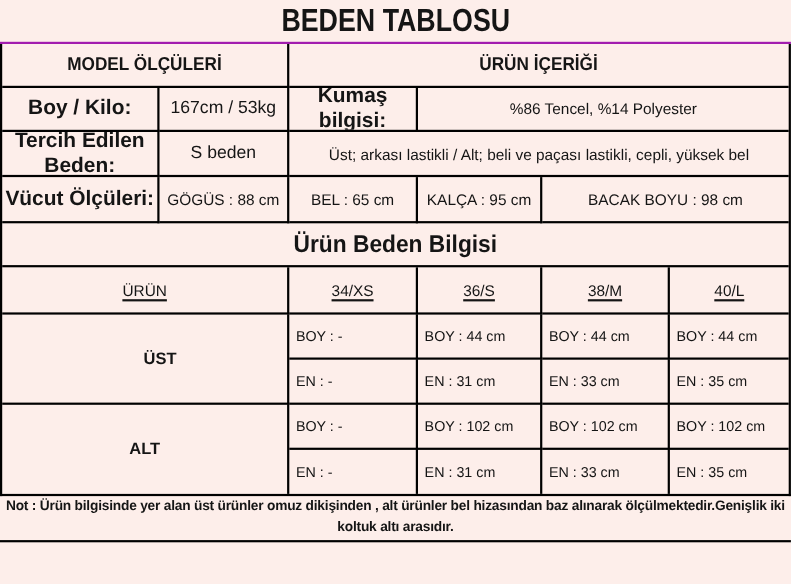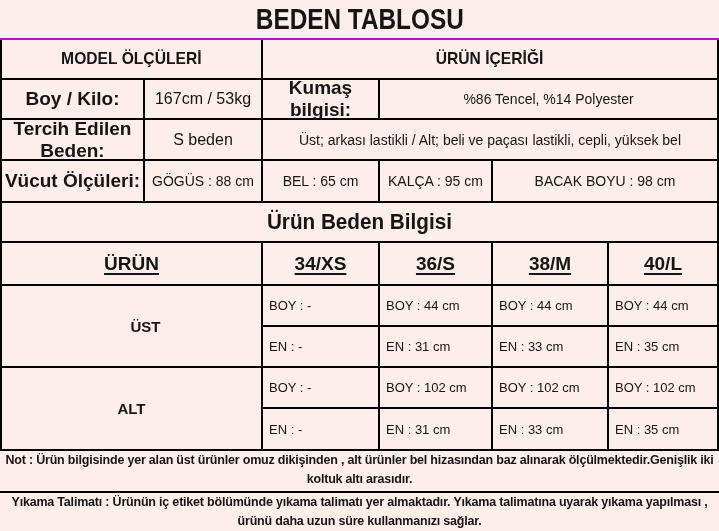--- a/index.html
+++ b/index.html
@@ -39,21 +39,21 @@
   .bb{border-bottom:2px solid #000;}
   .left{justify-content:flex-start;text-align:left;padding-left:6px;}
 
   .hdr{font-size:17px;font-weight:bold;}
   .hdr .cx{display:inline-block;transform:scaleX(0.92);white-space:nowrap;}
   .lbl{font-size:19px;font-weight:bold;}
   .val-lg{font-size:16px;}
   .val{font-size:14px;}
   .sec-title{font-size:22px;font-weight:bold;}
   .sec-title .cx{display:inline-block;transform:scaleX(0.94);white-space:nowrap;}
-  .size-hdr{font-size:19px;font-weight:bold;}
+  .size-hdr{font-size:14px;font-weight:normal;}
   .size-hdr span{text-decoration:underline;text-decoration-thickness:2px;text-underline-offset:3px;}
   .grp-lbl{font-size:15px;font-weight:bold;}
   .measure{font-size:13px;}
 
   
   .note{
     box-sizing:border-box;width:719px;
     display:flex;align-items:flex-start;justify-content:center;
     font-weight:bold;font-size:12.5px;letter-spacing:-0.2px;
   }
@@ -191,17 +191,14 @@
       <span>EN : 33 cm</span>
     </div>
     <div class="cell measure left" style="grid-column:6;grid-row:10;">
       <span>EN : 35 cm</span>
     </div>
   </div>
 
   <div class="note note1">
     <span class="txt">Not : Ürün bilgisinde yer alan üst ürünler omuz dikişinden , alt ürünler bel hizasından baz alınarak ölçülmektedir.Genişlik iki koltuk altı arasıdır.</span>
   </div>
-  <div class="note note2">
-    <span class="txt">Yıkama Talimatı : Ürünün iç etiket bölümünde yıkama talimatı yer almaktadır. Yıkama talimatına uyarak yıkama yapılması , ürünü daha uzun süre kullanmanızı sağlar.</span>
-  </div>
 
 </div>
 
 </body></html>

